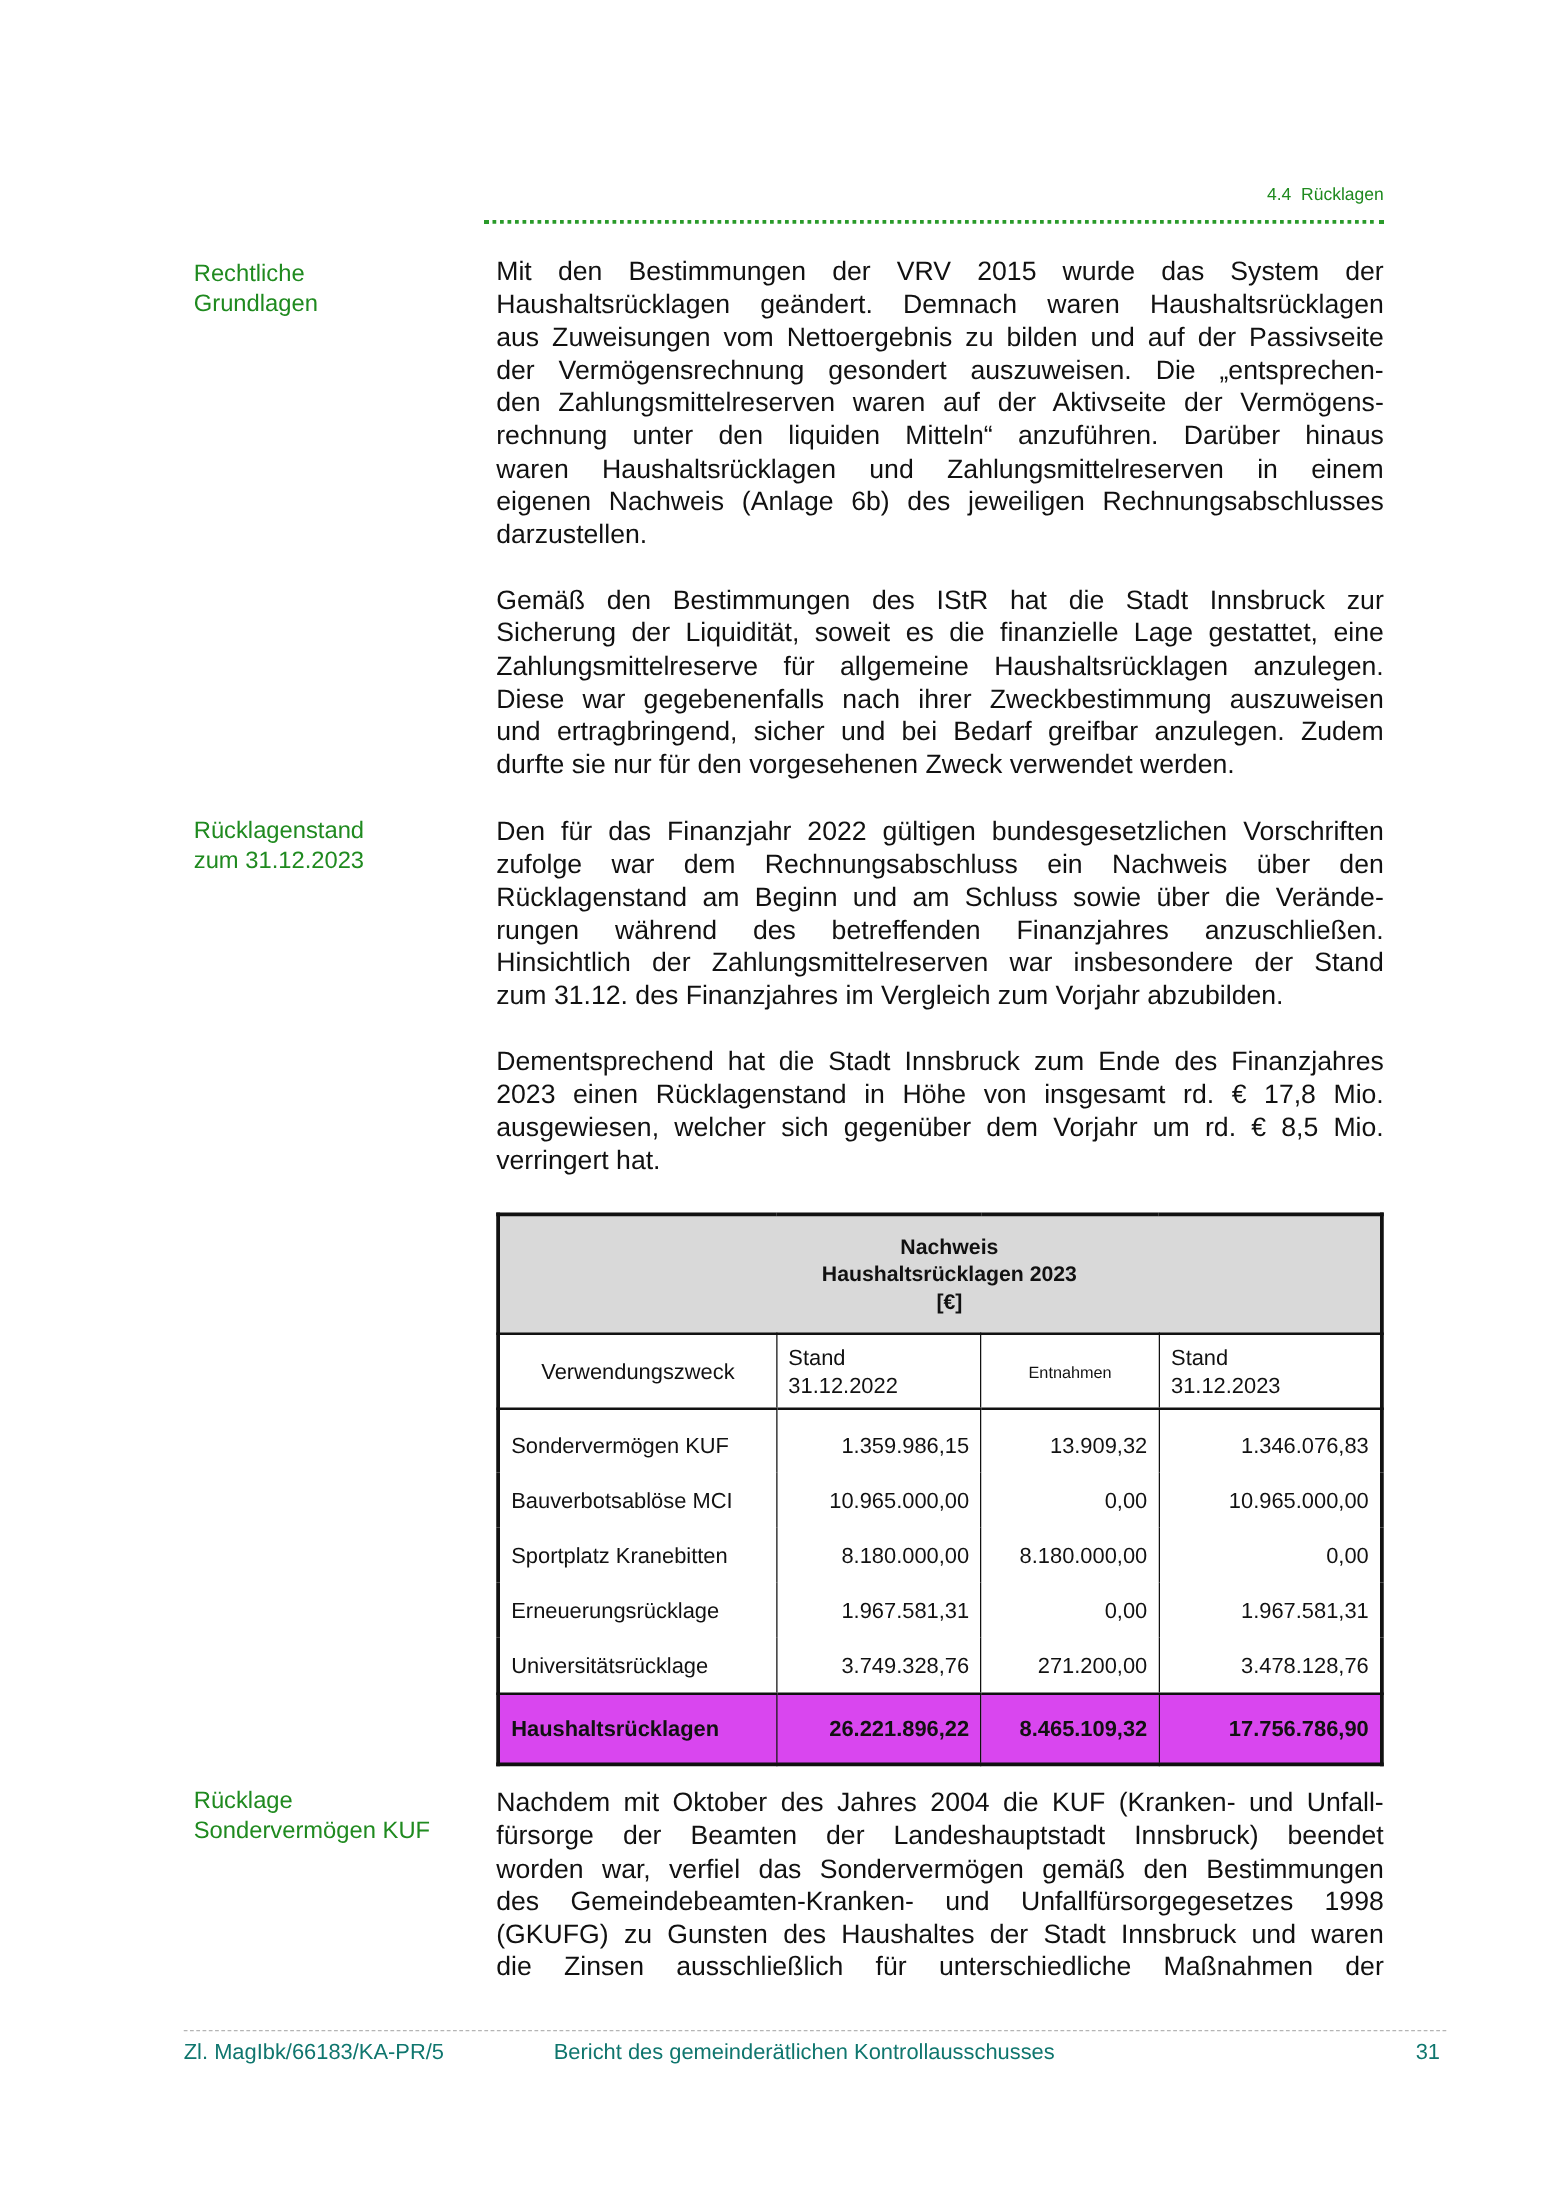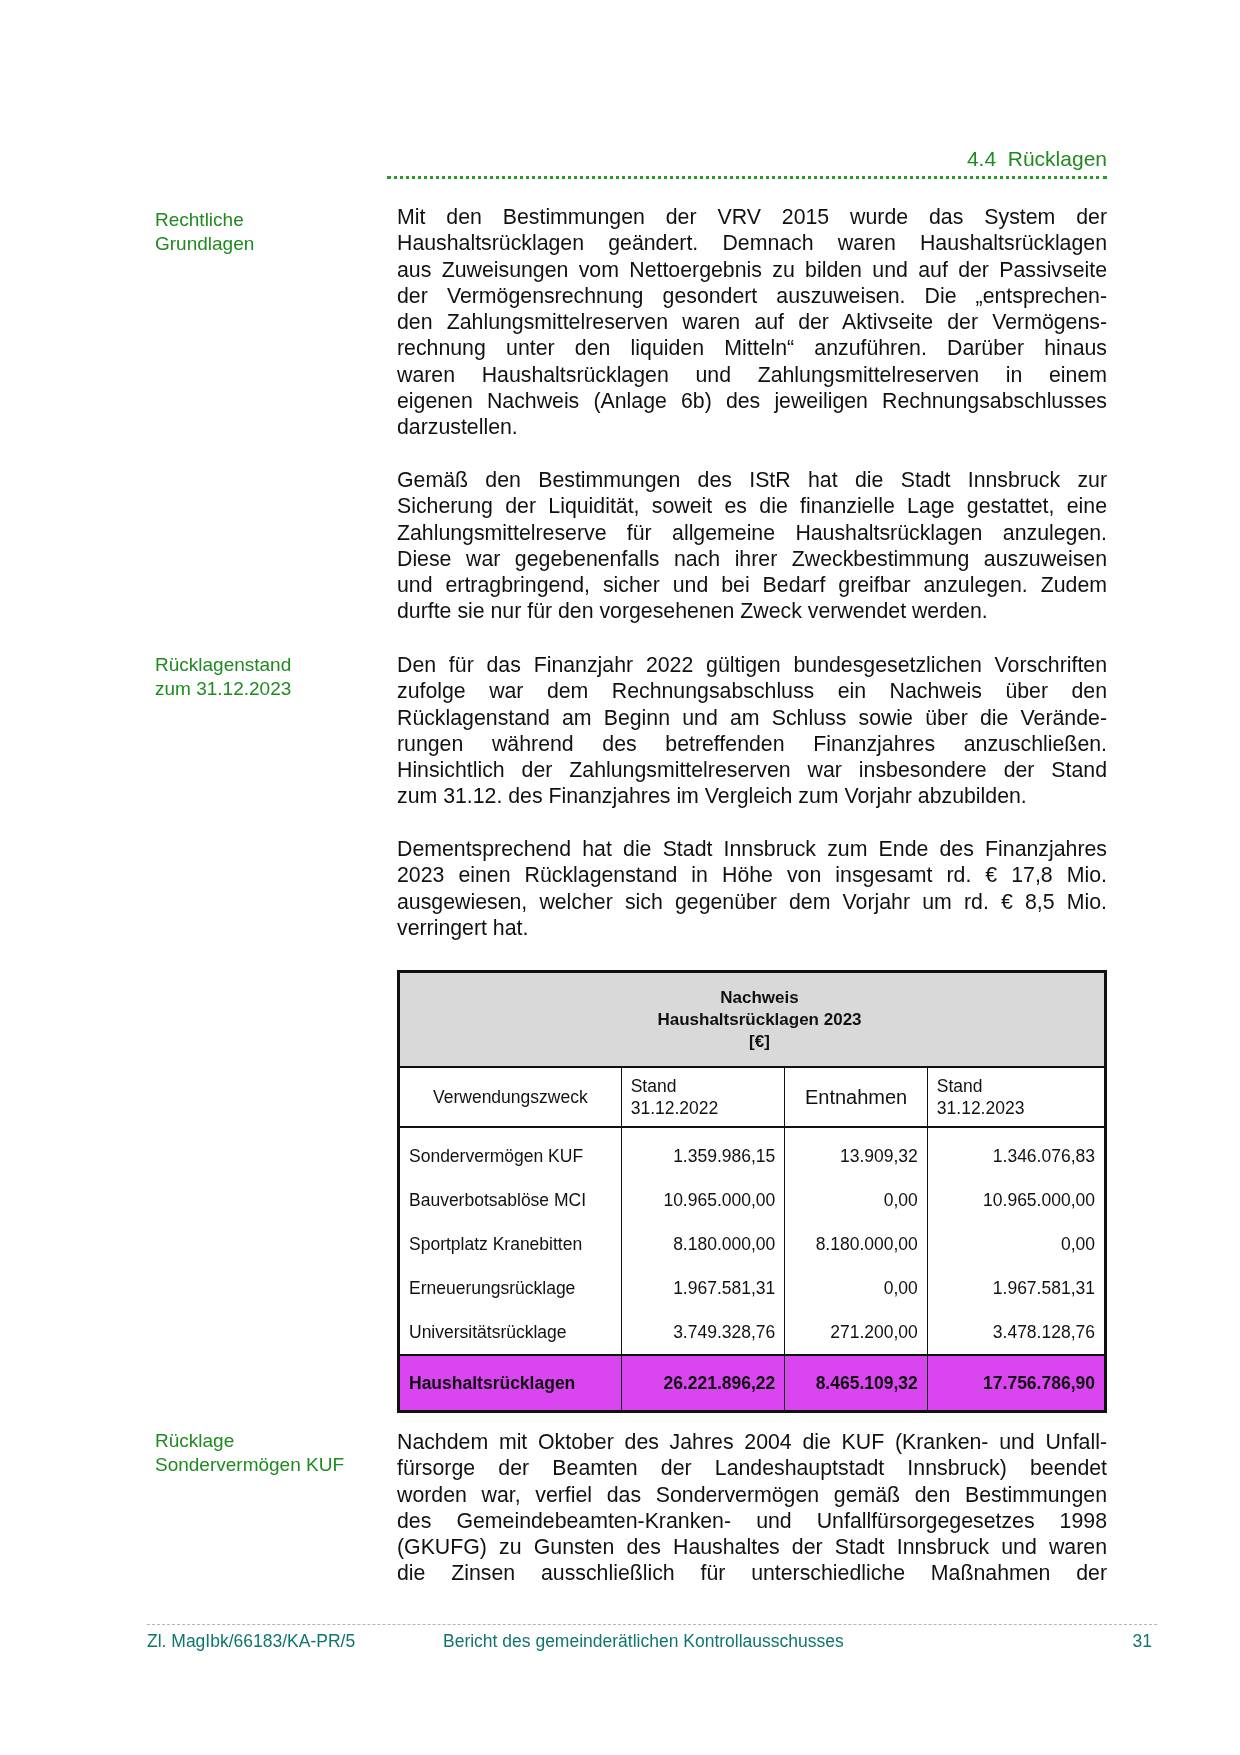--- a/index.html
+++ b/index.html
@@ -1,33 +1,33 @@
 <!DOCTYPE html>
 <html><head>
 <meta charset="utf-8">
 <style>
   html, body { margin: 0; padding: 0; background: #ffffff; }
   body { width: 1240px; height: 1755px; position: relative; overflow: hidden;
          font-family: "Liberation Sans", sans-serif; color: #111111; }
-  .section-heading { position: absolute; right: 133px; top: 147px; font-size: 21px; color: #1f8a1f; white-space: pre; }
+  .section-heading { position: absolute; right: 133px; top: 147px; font-size: 14px; color: #1f8a1f; white-space: pre; }
   .heading-rule { position: absolute; left: 387px; top: 176px; width: 720px; height: 0; border-top: 3px dotted #2a9a2a; }
   .side-label { position: absolute; left: 155px; width: 230px; font-size: 19px; line-height: 24px; color: #1f8a1f; }
   .body-para { position: absolute; left: 397px; width: 710px; font-size: 21.3px; line-height: 26.3px;
                text-align: justify; hyphens: manual; }
   .body-para span { display: block; text-align: justify; text-align-last: justify; }
   .body-para span.last { text-align-last: left; }
   table.reserve { position: absolute; left: 397px; top: 970px; width: 710px; border-collapse: collapse;
                   border: 3px solid #111; font-size: 17.5px; }
   table.reserve td, table.reserve th { border-left: 1.5px solid #111; padding: 0 9px; }
   table.reserve .title-cell { background: #d9d9d9; height: 93px; text-align: center; font-weight: bold;
                               font-size: 17px; line-height: 22px; border-bottom: 2.5px solid #111; padding-left: 24px; }
   table.reserve .head-row td { height: 58px; border-bottom: 2.5px solid #111; }
   table.reserve .head-row .c-label { text-align: center; }
   table.reserve .head-row .c-num { text-align: left; line-height: 22px; }
-  table.reserve .head-row .c-mid { text-align: center; font-size: 20px; }
+  table.reserve .head-row .c-mid { text-align: center; font-size: 13px; }
   table.reserve .body-row td { height: 44px; }
   table.reserve .body-row.first td { padding-top: 6px; }
   table.reserve .body-row .num { text-align: right; }
   table.reserve .total-row td { background: #d946ef; font-weight: bold; height: 54px; border-top: 2.5px solid #111; }
   table.reserve .total-row .num { text-align: right; }
   .col1 { width: 200px; } .col2 { width: 147px; } .col3 { width: 128px; } .col4 { width: 160px; }
   .footer-rule { position: absolute; left: 147px; top: 1624px; width: 1010px; border-top: 1.5px dashed #b5b5b5; }
   .footer { position: absolute; top: 1631px; font-size: 17.5px; color: #0f766e; }
 </style>
 </head>

